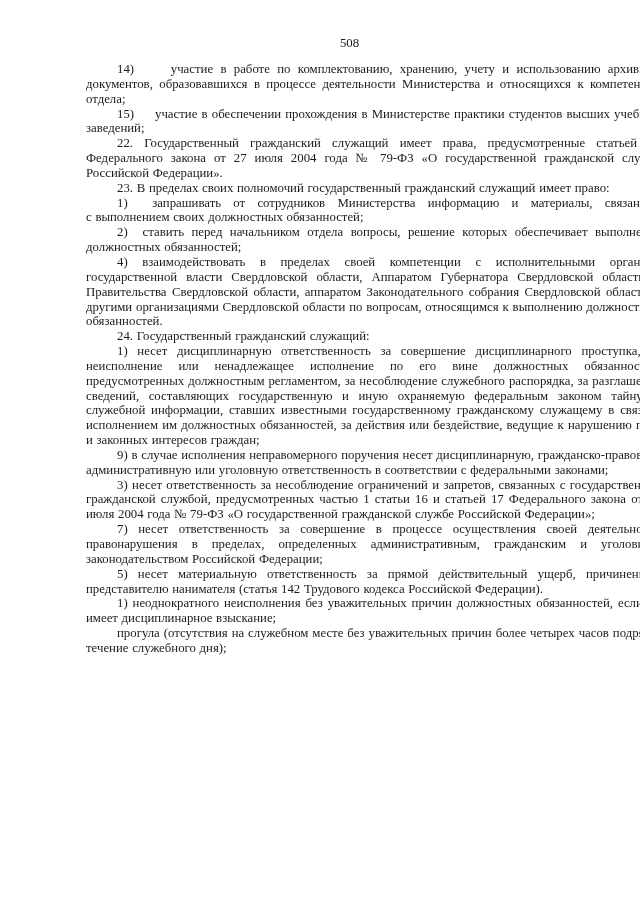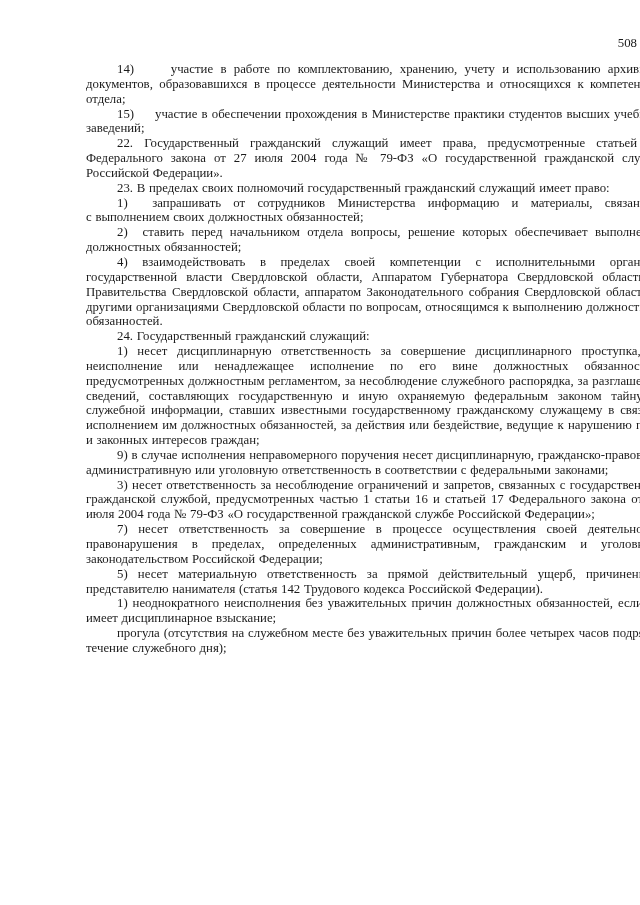--- a/index.html
+++ b/index.html
@@ -16,21 +16,21 @@
   }
   .page {
     box-sizing: border-box;
     width: 640px;
     height: 905px;
     padding: 37px 3px 0 62px;
     background: #ffffff;
   }
   .page-number {
     width: 575px;
-    text-align: right;
+    text-align: center;
     font-size: 12.8px;
     line-height: 13px;
     margin: 0 0 12px 0;
   }
   .doc-body {
     width: 575px;
     margin-left: 24px;
   }
   .para {
     margin: 0;

